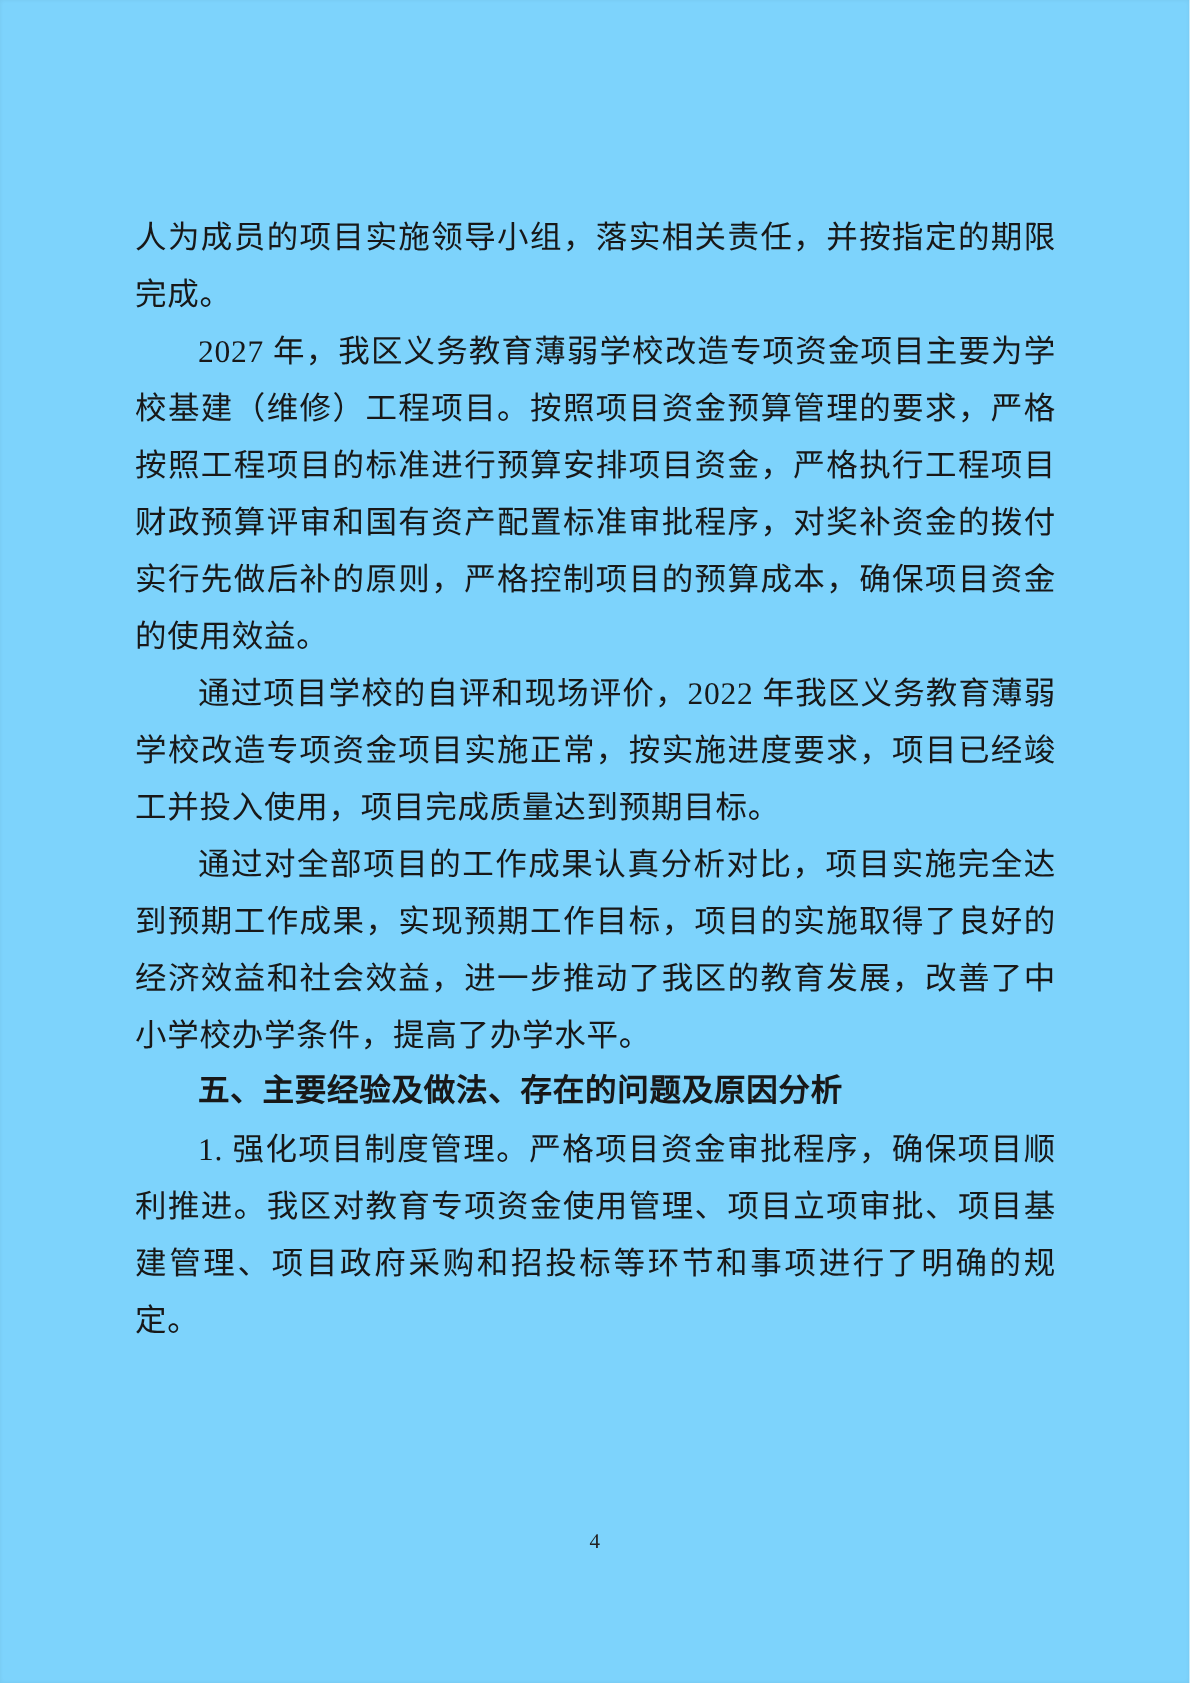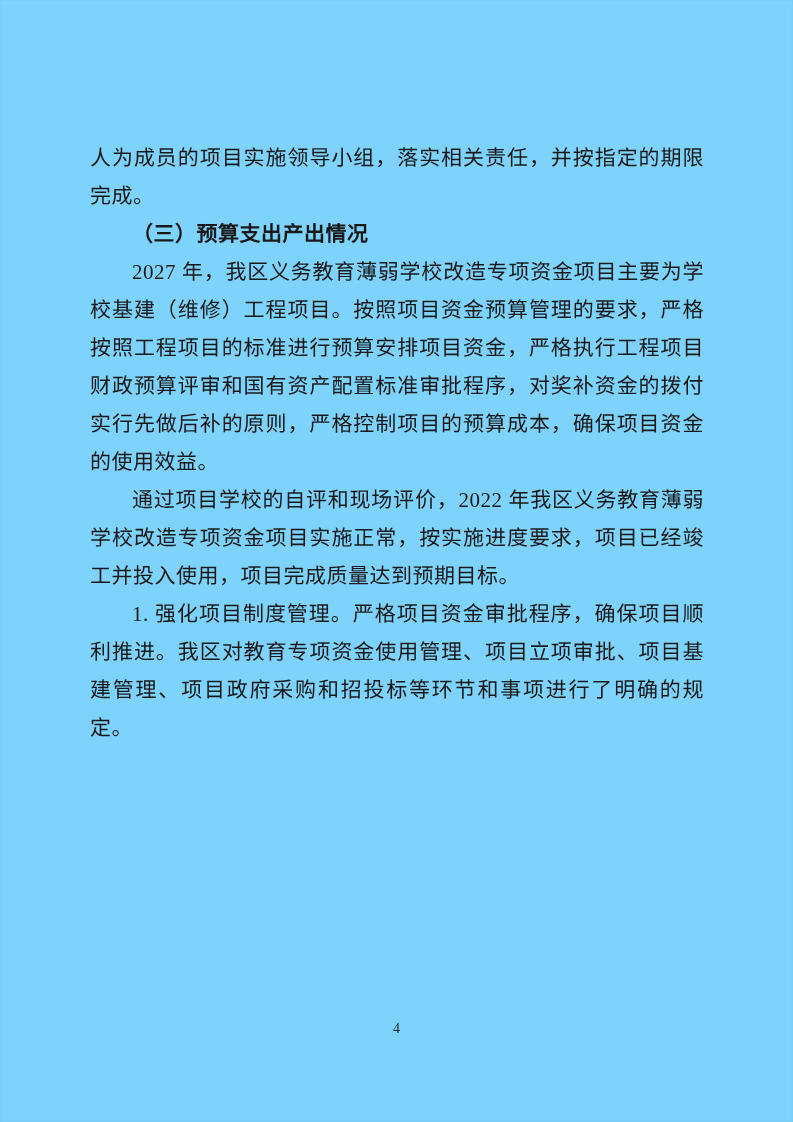--- a/index.html
+++ b/index.html
@@ -57,20 +57,21 @@
     line-height: 18px;
     color: #222222;
   }
 </style>
 </head>
 <body>
 
 <div class="page">
   <div class="content">
       <p class="para no-indent">人为成员的项目实施领导小组，落实相关责任，并按指定的期限完成。</p>
-      <p class="h-sub">（三）预算支出产出情况</p>
       <p class="para">2027 年，我区义务教育薄弱学校改造专项资金项目主要为学校基建（维修）工程项目。按照项目资金预算管理的要求，严格按照工程项目的标准进行预算安排项目资金，严格执行工程项目财政预算评审和国有资产配置标准审批程序，对奖补资金的拨付实行先做后补的原则，严格控制项目的预算成本，确保项目资金的使用效益。</p>
       <p class="para">通过项目学校的自评和现场评价，2022 年我区义务教育薄弱学校改造专项资金项目实施正常，按实施进度要求，项目已经竣工并投入使用，项目完成质量达到预期目标。</p>
+      <p class="para">通过对全部项目的工作成果认真分析对比，项目实施完全达到预期工作成果，实现预期工作目标，项目的实施取得了良好的经济效益和社会效益，进一步推动了我区的教育发展，改善了中小学校办学条件，提高了办学水平。</p>
+      <p class="h-main">五、主要经验及做法、存在的问题及原因分析</p>
       <p class="para">1. 强化项目制度管理。严格项目资金审批程序，确保项目顺利推进。我区对教育专项资金使用管理、项目立项审批、项目基建管理、项目政府采购和招投标等环节和事项进行了明确的规定。</p>
     </div>
 
   <div class="page-number">4</div>
 </div>
 
 </body></html>

